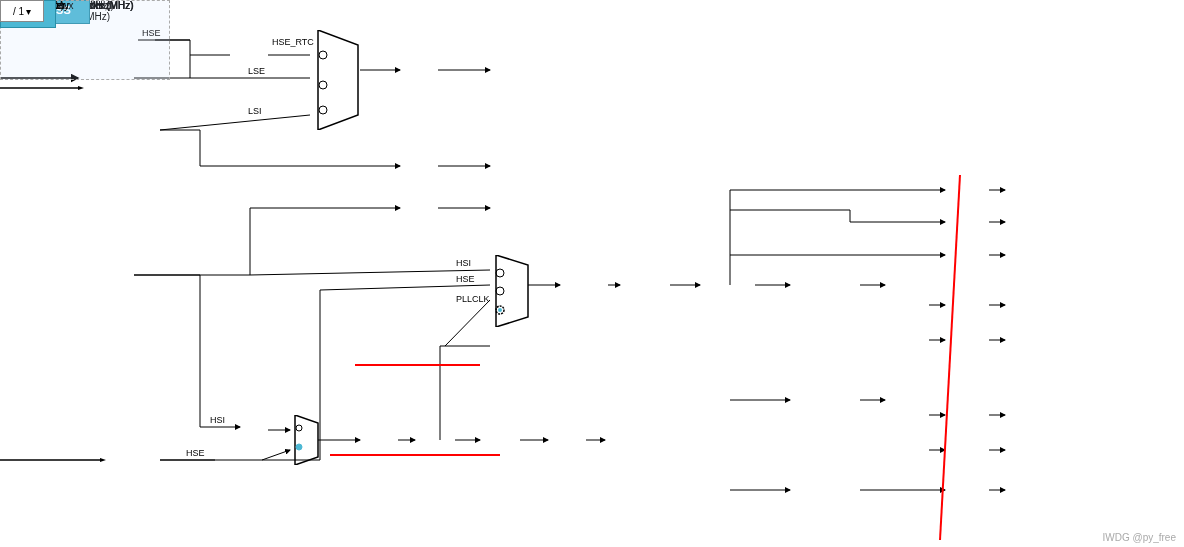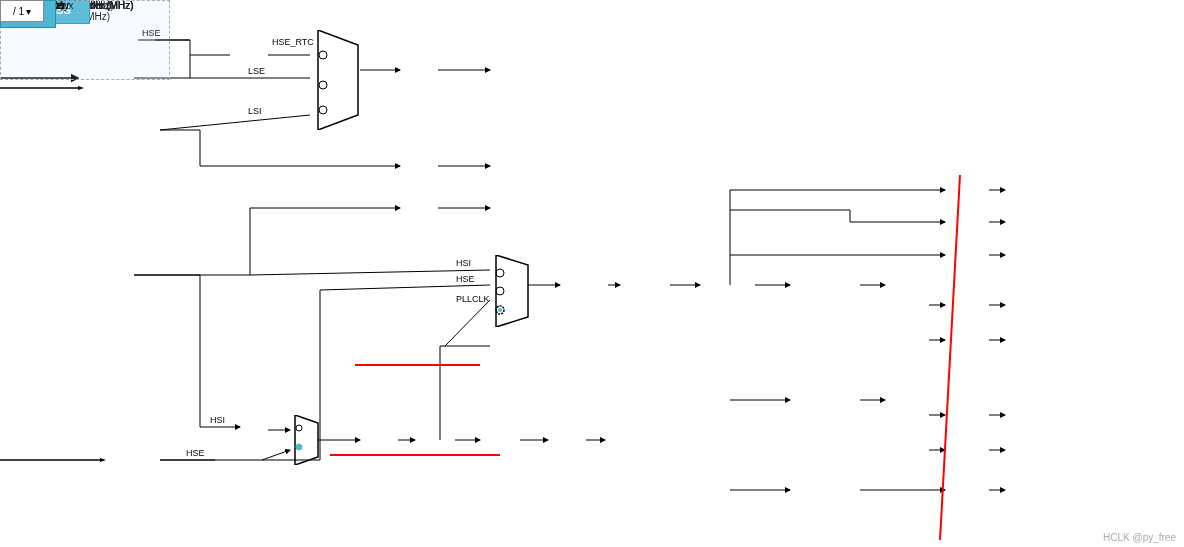--- a/index.html
+++ b/index.html
@@ -381,14 +381,14 @@
 
   <div class="label" style="left:0;top:440;">Input frequency</div>
   <div class="block" style="left:100;top:446;width:56px;height:28px;font-size:13px;">8</div>
   <div class="label" style="left:0;top:476;">4-16 MHz</div>
 
   <div class="select-box" style="left:215;top:450;width:44px;height:22px;">
     <span>/ 1</span>
     <span style="margin-left:2px;">▾</span>
   </div>
 
-  <div class="watermark">HCLK @py_free</div>
+  <div class="watermark">IWDG @py_free</div>
 </div>
 
 </body></html>

